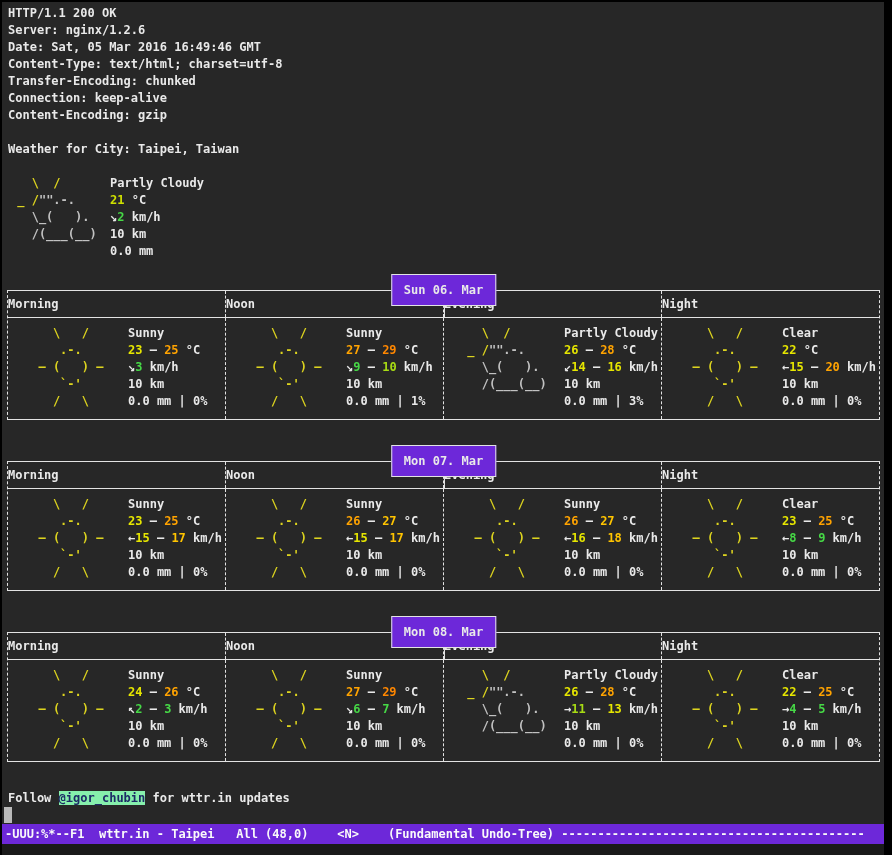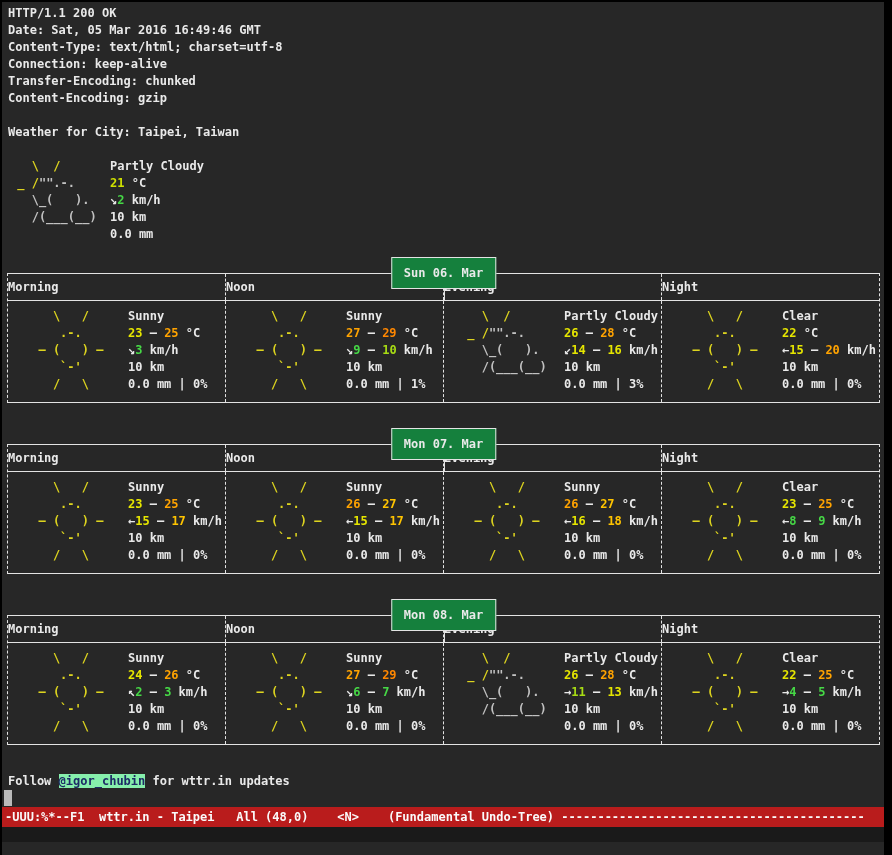--- a/index.html
+++ b/index.html
@@ -27,51 +27,52 @@
   .hrow{display:flex;height:26px;border-bottom:1px solid #e3e3e3;}
   .hcell{flex:1;text-align:left;line-height:26px;}
   .hcell+.hcell{border-left:1px dashed #e3e3e3;}
   .brow{display:flex;}
   .cell{flex:1;display:flex;padding:7px 0 9px 0;min-width:0;}
   .cell+.cell{border-left:1px dashed #e3e3e3;}
   .cell .art{flex:none;width:94px;padding-left:16px;}
   .cell .info{margin-left:10px;}
   .date-box{
     position:absolute;top:-17px;left:50%;transform:translateX(-50%);
-    height:30px;line-height:30px;padding:0 12px;background:#15803d;
+    height:30px;line-height:30px;padding:0 12px;background:#6d28d9;
     border:1px solid #e3e3e3;z-index:2;white-space:pre;
   }
   .tick{position:absolute;left:50%;top:15px;height:12px;width:0;border-left:1px solid #e3e3e3;}
   .follow{margin:28px 0 0 6px;height:17px;line-height:17px;white-space:pre;}
   .handle{background:#86efac;color:#1d2b66;}
   .cursor-line{height:17px;margin-left:2px;}
   .cursor{width:8px;height:16px;background:#b9b9b9;display:inline-block;}
-  .modeline{height:20px;line-height:20px;background:#b91c1c;white-space:pre;padding-left:3px;color:#fafafa;overflow:hidden;}
+  .modeline{height:20px;line-height:20px;background:#6d28d9;white-space:pre;padding-left:3px;color:#fafafa;overflow:hidden;}
   .echo{height:15px;background:#1a1a1a;}
   .c-fg{color:var(--c-fg);}
   .c-sun{color:var(--c-sun);}
   .c-cloud{color:var(--c-cloud);}
   .c-yellow{color:var(--c-yellow);}
   .c-gold{color:var(--c-gold);}
   .c-orange{color:var(--c-orange);}
   .c-orange2{color:var(--c-orange2);}
   .c-green{color:var(--c-green);}
   .c-lime{color:var(--c-lime);}
   .c-ygreen{color:var(--c-ygreen);}
 </style>
 </head>
 <body>
 
 <div class="screen">
   <div>
       <div class="tline">HTTP/1.1 200 OK</div>
+      <div class="tline">Server: nginx/1.2.6</div>
       <div class="tline">Date: Sat, 05 Mar 2016 16:49:46 GMT</div>
       <div class="tline">Content-Type: text/html; charset=utf-8</div>
+      <div class="tline">Transfer-Encoding: chunked</div>
       <div class="tline">Connection: keep-alive</div>
-      <div class="tline">Transfer-Encoding: chunked</div>
       <div class="tline">Content-Encoding: gzip</div>
     </div>
   <div class="blank"></div>
   <div class="cityline">Weather for City: Taipei, Taiwan</div>
   <div class="blank"></div>
 
   <div class="current">
     <div class="art">
         <div class="aline"><span class="c-sun">   \  /</span></div>
         <div class="aline"><span class="c-sun"> _ /</span><span class="c-cloud">"".-.</span></div>

